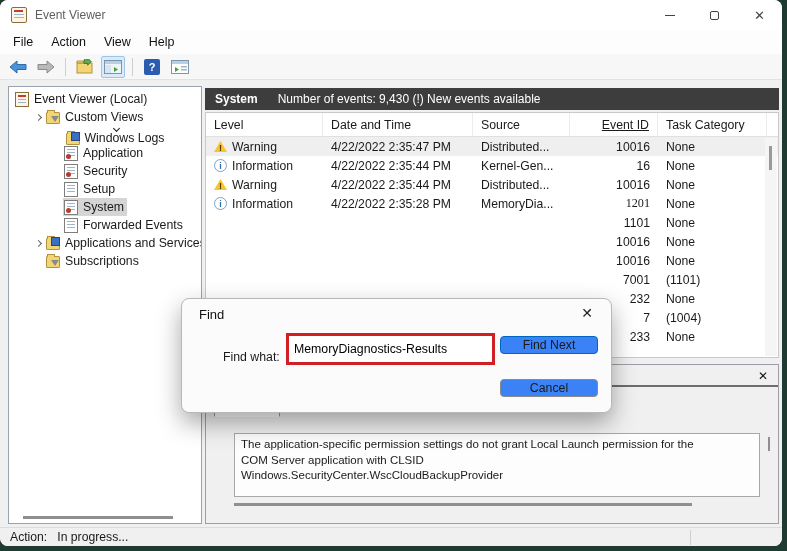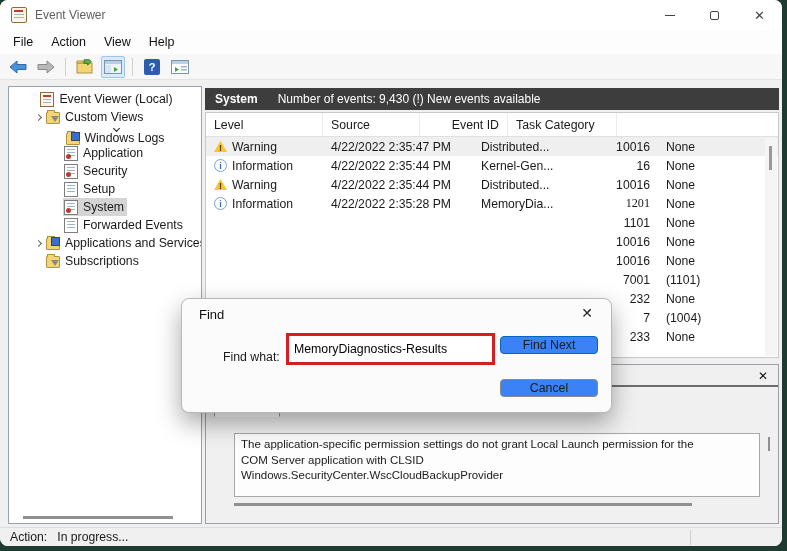--- a/index.html
+++ b/index.html
@@ -177,21 +177,21 @@
         <rect x="10" y="6" width="6" height="1.5" fill="#9db6c8"></rect>
         <rect x="10" y="9" width="6" height="1.5" fill="#9db6c8"></rect>
       </svg>
     </div>
   </div>
 
   <div class="workarea">
 
     <div class="tree-panel">
       <div class="tree-list" id="tree-list">
-          <div class="tree-row" style="padding-left: 5px; justify-content: center;">
+          <div class="tree-row" style="padding-left: 5px;">
             <span class="tsel">
               <span class="ticon ticon-root"></span>
               <span>Event Viewer (Local)</span>
             </span>
           </div>
           <div class="tree-row" style="padding-left: 22px;">
             <span class="chev">
               <span class="chev-right"></span>
             </span>
             <span class="tsel">
@@ -265,22 +265,23 @@
 
     <div class="main-panel">
       <div class="log-header">
         <span class="log-name">System</span>
         <span class="log-info">Number of events: 9,430 (!) New events available</span>
       </div>
 
       <div class="event-table">
         <div class="thead" id="thead">
             <div class="th" style="width: 117px;">Level</div>
+            <div class="th" style="width: 150px;">Date and Time</div>
             <div class="th" style="width: 97px;">Source</div>
-            <div class="th right" style="width: 88px;">Event ID</div>
+            <div class="th right" style="width: 88px; text-decoration: underline;">Event ID</div>
             <div class="th" style="width: 109px;">Task Category</div>
           </div>
         <div id="tbody">
             <div class="trow selected">
               <div class="td" style="width: 117px;">
                 <span class="w-icon"></span>
                 <span>Warning</span>
               </div>
               <div class="td" style="width: 150px;">
                 <span>4/22/2022 2:35:47 PM</span>

